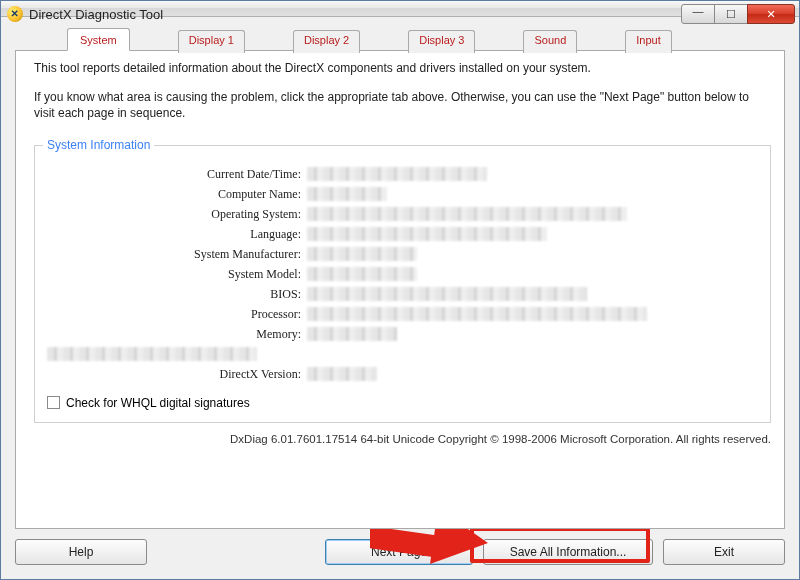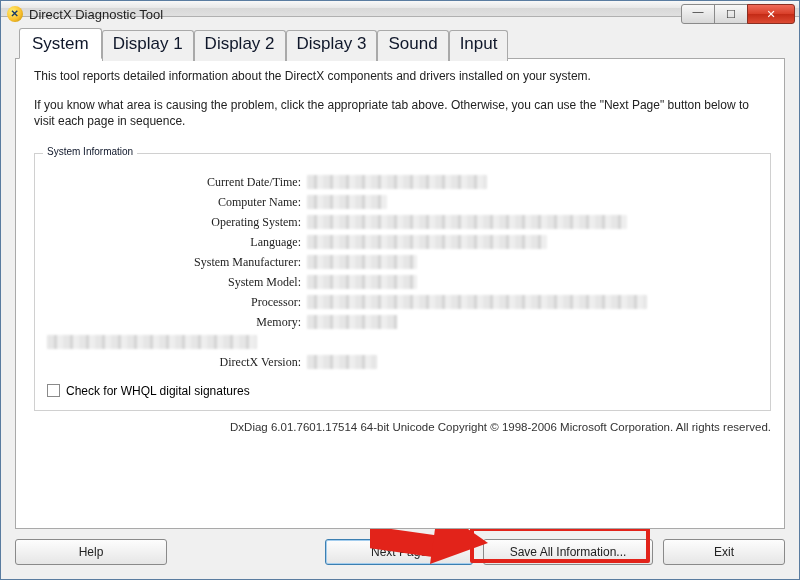--- a/index.html
+++ b/index.html
@@ -78,24 +78,25 @@
     top:1px;
     z-index:2;
     margin-left:4px;
   }
   .tab {
     padding: 4px 12px;
     border: 1px solid #a9a9a9;
     border-bottom: none;
     background: #f0f0f0;
     margin-right: 0px;
-    font-size:17px;
-    color:#0f172a;
+    font-size:11px;
+    color:#b91c1c;
     border-top-left-radius:3px;
     border-top-right-radius:3px;
+    margin-left:48px;
   }
   .tab.active {
     background: #fff;
     border-bottom: 1px solid #fff;
     position:relative; top:0;
     padding-top:5px;
   }
   .tab:not(.active){ position:relative; top:2px; padding:3px 10px;}
   .tab-panel {
     border: 1px solid #a9a9a9;
@@ -112,22 +113,22 @@
     border: 1px solid #d0d0d0;
     position:relative;
     padding: 18px 12px 12px 12px;
     margin-top:6px;
   }
   .groupbox-title {
     position:absolute;
     top:-8px; left:8px;
     background:#fff;
     padding:0 4px;
-    color:#0f172a;
-    font-size:10px;
+    color:#3b82f6;
+    font-size:12px;
   }
   .info-row {
     display:flex;
     align-items:center;
     height:20px;
   }
   .info-label {
     width: 260px;
     text-align: right;
     padding-right: 6px;
@@ -175,21 +176,21 @@
   .btn{
     min-width:120px;
     height:26px;
     border:1px solid #8a8a8a;
     border-radius:3px;
     background: linear-gradient(to bottom,#fdfdfd,#e6e6e6);
     display:flex;align-items:center;justify-content:center;
     font-size:12px;color:#222;
     padding:0 14px;
   }
-  .btn-help{ width:152px; }
+  .btn-help{ width:132px; }
   .spacer{flex:1;}
   .btn-next{ width:148px; margin-right:10px; border-color:#3c7fb1; box-shadow:0 0 0 1px #a3cdee inset;}
   .btn-save{ width:170px; margin-right:10px;}
   .btn-exit{ width:122px;}
   
   .red-highlight{
     position:absolute;
     border:4px solid #e2231a;
     border-radius:2px;
     pointer-events:none;
@@ -263,20 +264,26 @@
               <div class="blurred w5"></div>
             </div>
         </div>
         <div class="info-row">
           <div class="info-label">System Model:</div>
           <div class="info-value">
               <div class="blurred w5"></div>
             </div>
         </div>
         <div class="info-row">
+          <div class="info-label">BIOS:</div>
+          <div class="info-value">
+              <div class="blurred w6"></div>
+            </div>
+        </div>
+        <div class="info-row">
           <div class="info-label">Processor:</div>
           <div class="info-value">
               <div class="blurred w7"></div>
             </div>
         </div>
         <div class="info-row">
           <div class="info-label">Memory:</div>
           <div class="info-value">
               <div class="blurred w8"></div>
             </div>

